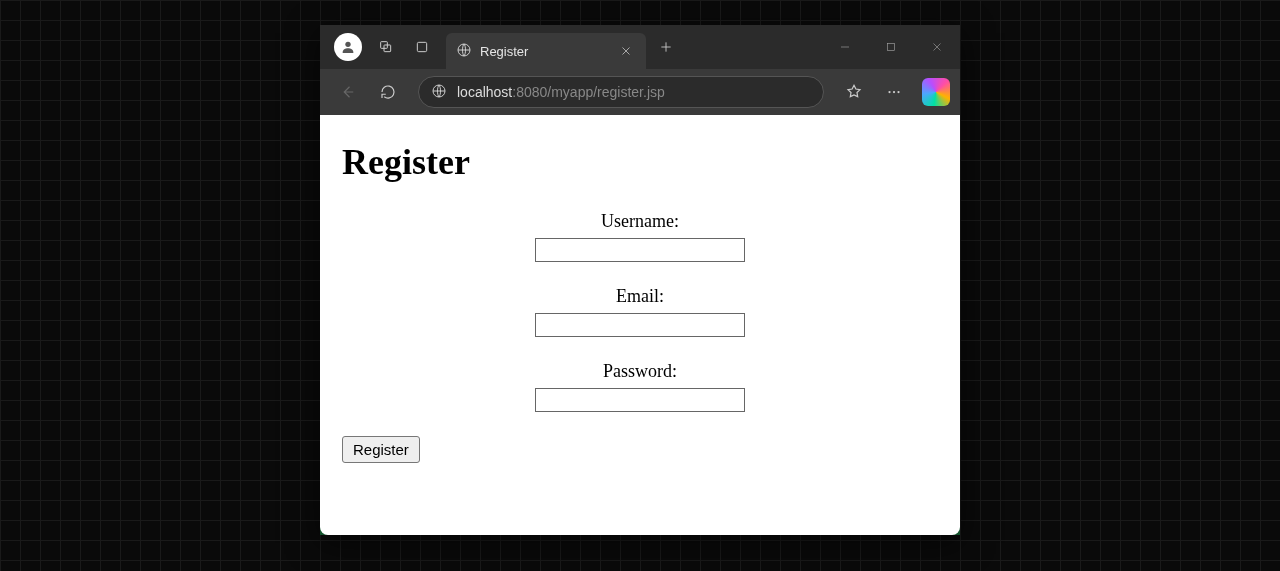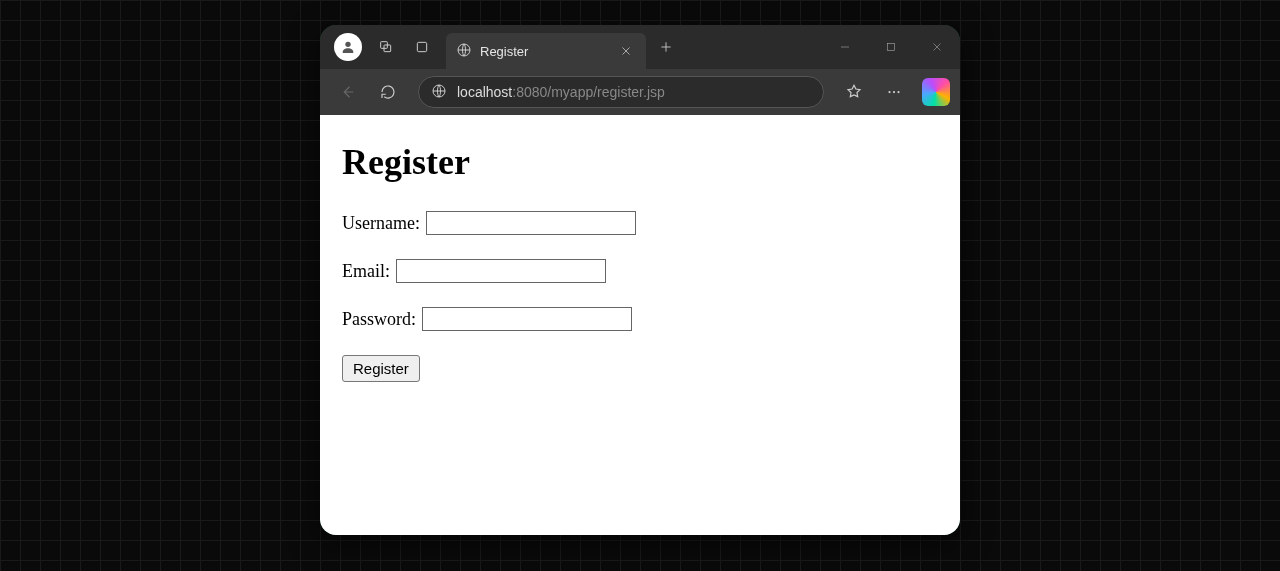--- a/index.html
+++ b/index.html
@@ -14,21 +14,21 @@
     font-family: "Segoe UI", Arial, sans-serif;
     position: relative;
   }
   .browser-window {
     position: absolute;
     left: 320px;
     top: 25px;
     width: 640px;
     height: 510px;
     background: #14532d;
-    border-radius: 16px;
+    border-radius: 0;
     overflow: hidden;
     box-shadow: 0 8px 30px rgba(0,0,0,0.6);
     display: flex;
     flex-direction: column;
   }
   .titlebar {
     display: flex;
     align-items: center;
     height: 44px;
     background: #2b2b2b;
@@ -141,20 +141,21 @@
     font-size: 36px;
     font-weight: bold;
     margin-bottom: 28px;
   }
   .form-row {
     font-size: 18px;
     margin-bottom: 24px;
     display:flex;
     align-items:center;
     gap:6px;
+    flex-direction:column;
   }
   .form-row label { white-space:nowrap; }
   .form-row input[type=text],
   .form-row input[type=password],
   .form-row input[type=email] {
     border:1px solid #666;
     height:24px;
     width:210px;
     font-size:14px;
     padding:0 4px;

